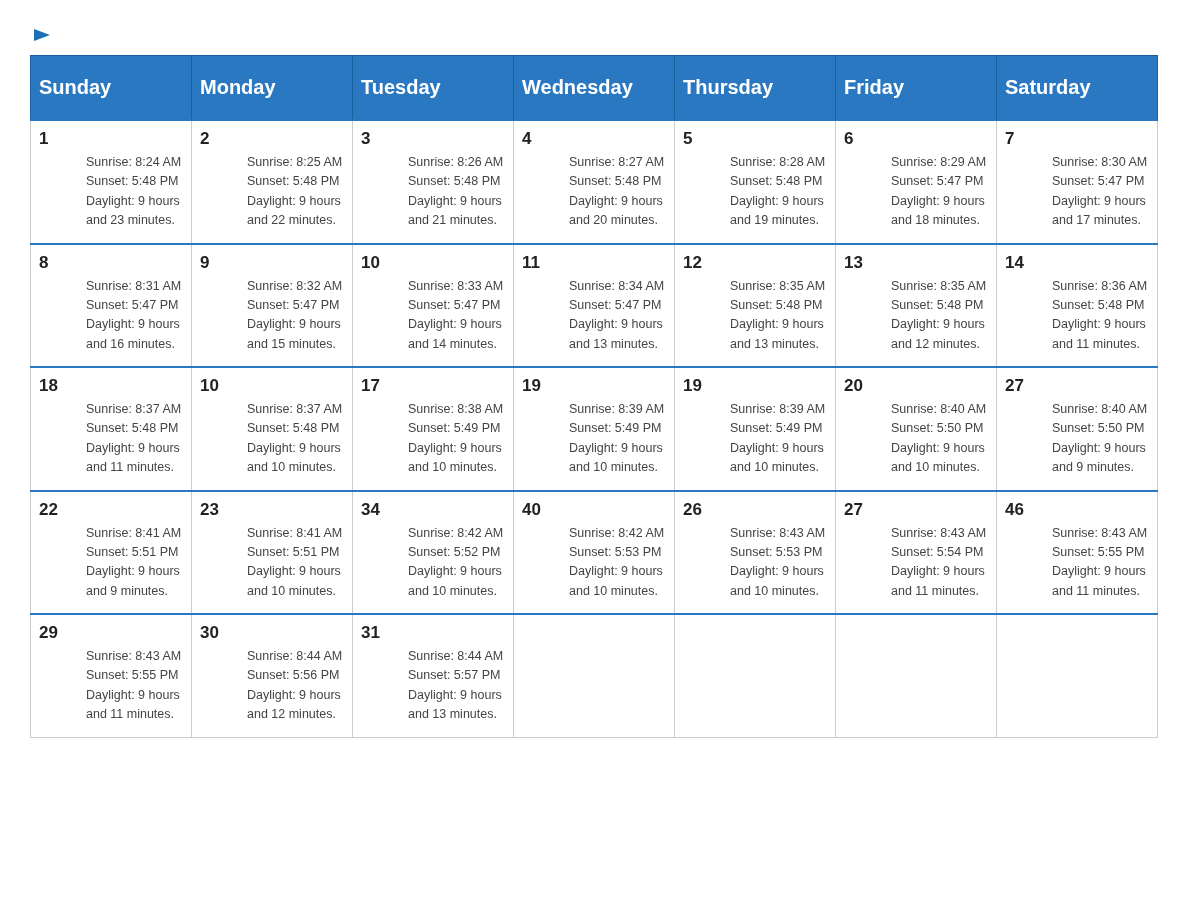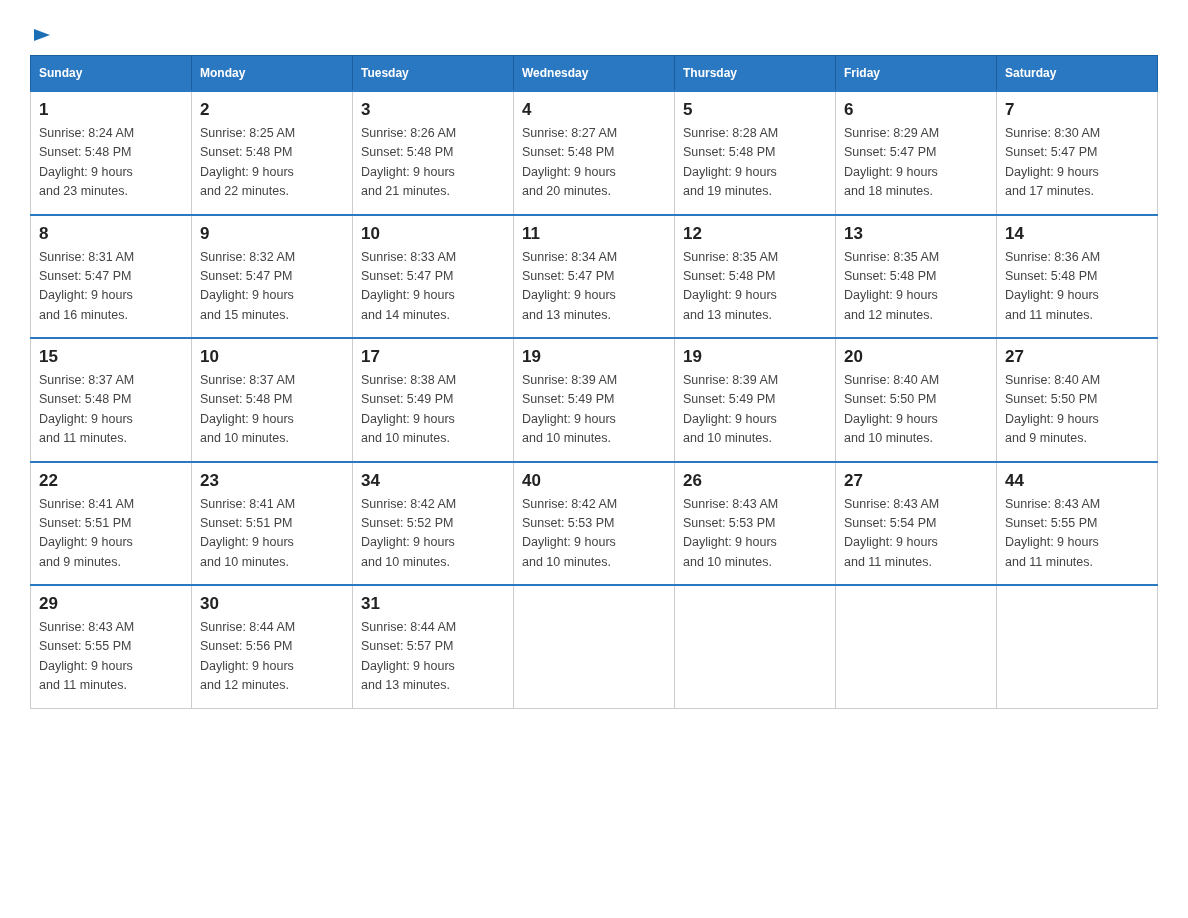--- a/index.html
+++ b/index.html
@@ -54,23 +54,23 @@
       color: #444;
     }
     .calendar {
       width: 100%;
       border-collapse: collapse;
       margin-top: 10px;
     }
     .calendar thead tr th {
       background-color: #2b78c2;
       color: #fff;
-      font-size: 12px;
-      font-weight: bold;
-      padding: 10px 8px;
+      font-size: 20px;
+      font-weight: bold;
+      padding: 20px 8px;
       text-align: left;
       border: 1px solid #1a5f9e;
     }
     .calendar tbody tr td {
       vertical-align: top;
       border: 1px solid #ccc;
       border-top: 2px solid #2b78c2;
       padding: 8px 8px 12px 8px;
       width: 14.28%;
       min-height: 110px;
@@ -78,20 +78,21 @@
     .day-number {
       font-size: 17px;
       font-weight: bold;
       color: #222;
       margin-bottom: 4px;
     }
     .day-info {
       font-size: 12.5px;
       color: #444;
       line-height: 1.55;
+      margin-left: 47px;
     }
     .empty-cell {
       border-top: 2px solid #2b78c2;
       background: #fff;
     }
   </style>
 </head>
 <body>
 
 <div class="header">
@@ -178,21 +179,21 @@
           <div class="day-number">13</div>
           <div class="day-info">Sunrise: 8:35 AM<br>Sunset: 5:48 PM<br>Daylight: 9 hours<br>and 12 minutes.</div>
         </td>
         <td>
           <div class="day-number">14</div>
           <div class="day-info">Sunrise: 8:36 AM<br>Sunset: 5:48 PM<br>Daylight: 9 hours<br>and 11 minutes.</div>
         </td>
       </tr>
       <tr>
         <td>
-          <div class="day-number">15</div>
+          <div class="day-number">18</div>
           <div class="day-info">Sunrise: 8:37 AM<br>Sunset: 5:48 PM<br>Daylight: 9 hours<br>and 11 minutes.</div>
         </td>
         <td>
           <div class="day-number">10</div>
           <div class="day-info">Sunrise: 8:37 AM<br>Sunset: 5:48 PM<br>Daylight: 9 hours<br>and 10 minutes.</div>
         </td>
         <td>
           <div class="day-number">17</div>
           <div class="day-info">Sunrise: 8:38 AM<br>Sunset: 5:49 PM<br>Daylight: 9 hours<br>and 10 minutes.</div>
         </td>
@@ -232,21 +233,21 @@
         </td>
         <td>
           <div class="day-number">26</div>
           <div class="day-info">Sunrise: 8:43 AM<br>Sunset: 5:53 PM<br>Daylight: 9 hours<br>and 10 minutes.</div>
         </td>
         <td>
           <div class="day-number">27</div>
           <div class="day-info">Sunrise: 8:43 AM<br>Sunset: 5:54 PM<br>Daylight: 9 hours<br>and 11 minutes.</div>
         </td>
         <td>
-          <div class="day-number">44</div>
+          <div class="day-number">46</div>
           <div class="day-info">Sunrise: 8:43 AM<br>Sunset: 5:55 PM<br>Daylight: 9 hours<br>and 11 minutes.</div>
         </td>
       </tr>
       <tr>
         <td>
           <div class="day-number">29</div>
           <div class="day-info">Sunrise: 8:43 AM<br>Sunset: 5:55 PM<br>Daylight: 9 hours<br>and 11 minutes.</div>
         </td>
         <td>
           <div class="day-number">30</div>

